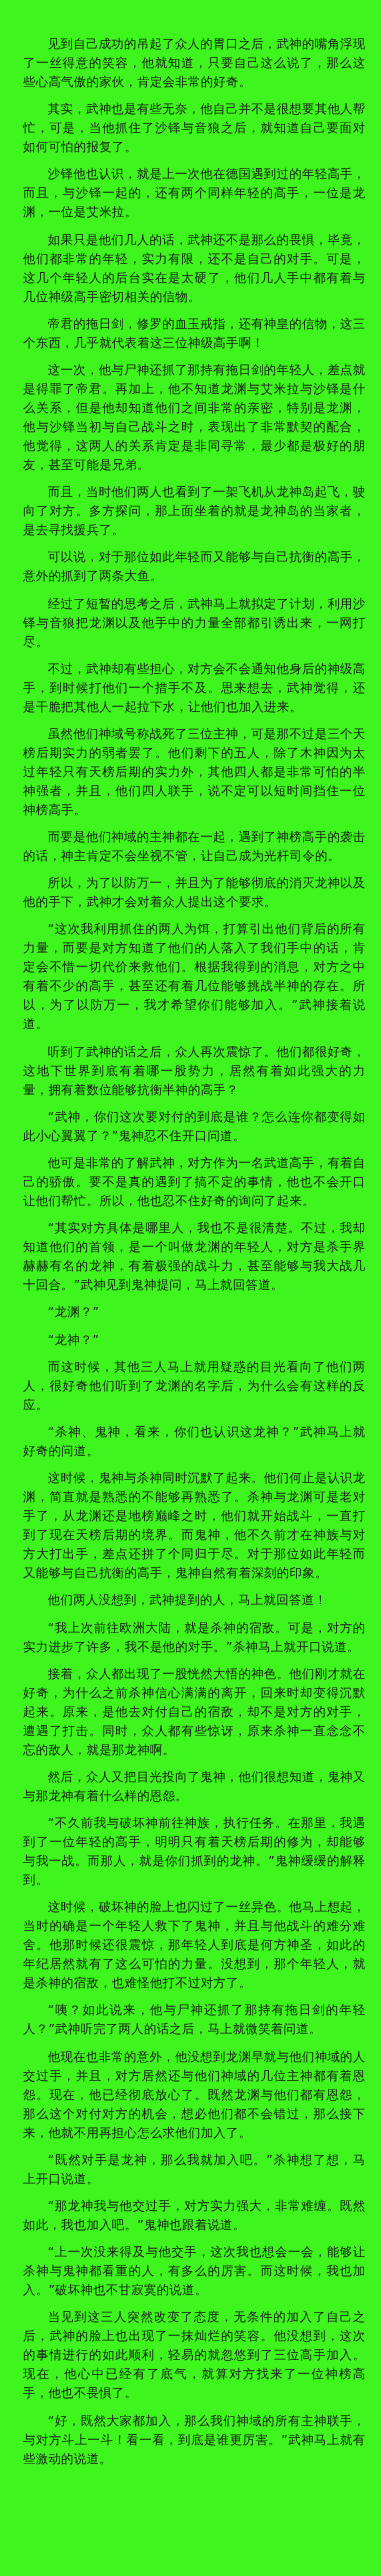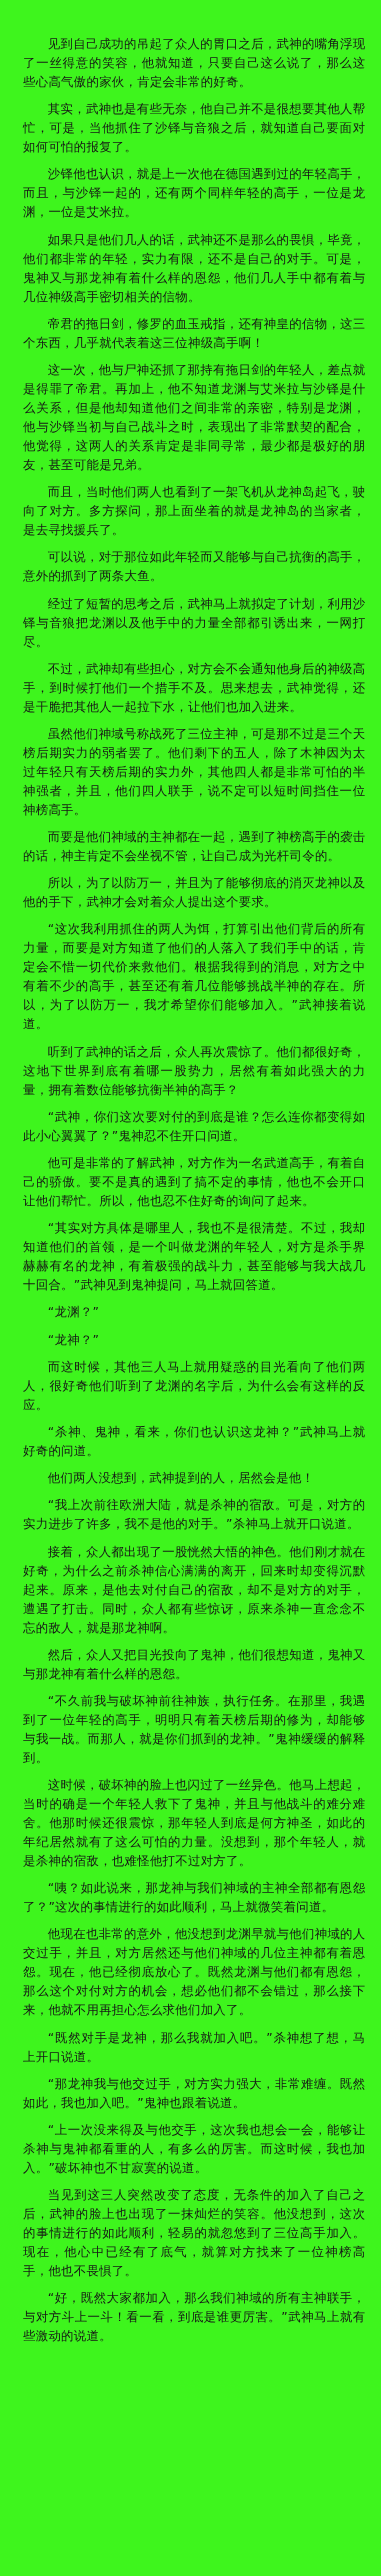--- a/index.html
+++ b/index.html
@@ -32,46 +32,47 @@
   }
 </style>
 </head>
 <body>
 
 <main class="reader-page">
   <div>
       <p class="para">见到自己成功的吊起了众人的胃口之后，武神的嘴角浮现了一丝得意的笑容，他就知道，只要自己这么说了，那么这些心高气傲的家伙，肯定会非常的好奇。</p>
       <p class="para">其实，武神也是有些无奈，他自己并不是很想要其他人帮忙，可是，当他抓住了沙铎与音狼之后，就知道自己要面对如何可怕的报复了。</p>
       <p class="para">沙铎他也认识，就是上一次他在德国遇到过的年轻高手，而且，与沙铎一起的，还有两个同样年轻的高手，一位是龙渊，一位是艾米拉。</p>
-      <p class="para">如果只是他们几人的话，武神还不是那么的畏惧，毕竟，他们都非常的年轻，实力有限，还不是自己的对手。可是，鬼神又与那龙神有着什么样的恩怨，他们几人手中都有着与几位神级高手密切相关的信物。</p>
+      <p class="para">如果只是他们几人的话，武神还不是那么的畏惧，毕竟，他们都非常的年轻，实力有限，还不是自己的对手。可是，这几个年轻人的后台实在是太硬了，他们几人手中都有着与几位神级高手密切相关的信物。</p>
       <p class="para">帝君的拖日剑，修罗的血玉戒指，还有神皇的信物，这三个东西，几乎就代表着这三位神级高手啊！</p>
       <p class="para">这一次，他与尸神还抓了那持有拖日剑的年轻人，差点就是得罪了帝君。再加上，他不知道龙渊与艾米拉与沙铎是什么关系，但是他却知道他们之间非常的亲密，特别是龙渊，他与沙铎当初与自己战斗之时，表现出了非常默契的配合，他觉得，这两人的关系肯定是非同寻常，最少都是极好的朋友，甚至可能是兄弟。</p>
       <p class="para">而且，当时他们两人也看到了一架飞机从龙神岛起飞，驶向了对方。多方探问，那上面坐着的就是龙神岛的当家者，是去寻找援兵了。</p>
       <p class="para">可以说，对于那位如此年轻而又能够与自己抗衡的高手，意外的抓到了两条大鱼。</p>
       <p class="para">经过了短暂的思考之后，武神马上就拟定了计划，利用沙铎与音狼把龙渊以及他手中的力量全部都引诱出来，一网打尽。</p>
       <p class="para">不过，武神却有些担心，对方会不会通知他身后的神级高手，到时候打他们一个措手不及。思来想去，武神觉得，还是干脆把其他人一起拉下水，让他们也加入进来。</p>
       <p class="para">虽然他们神域号称战死了三位主神，可是那不过是三个天榜后期实力的弱者罢了。他们剩下的五人，除了木神因为太过年轻只有天榜后期的实力外，其他四人都是非常可怕的半神强者，并且，他们四人联手，说不定可以短时间挡住一位神榜高手。</p>
       <p class="para">而要是他们神域的主神都在一起，遇到了神榜高手的袭击的话，神主肯定不会坐视不管，让自己成为光杆司令的。</p>
       <p class="para">所以，为了以防万一，并且为了能够彻底的消灭龙神以及他的手下，武神才会对着众人提出这个要求。</p>
       <p class="para">“这次我利用抓住的两人为饵，打算引出他们背后的所有力量，而要是对方知道了他们的人落入了我们手中的话，肯定会不惜一切代价来救他们。根据我得到的消息，对方之中有着不少的高手，甚至还有着几位能够挑战半神的存在。所以，为了以防万一，我才希望你们能够加入。”武神接着说道。</p>
       <p class="para">听到了武神的话之后，众人再次震惊了。他们都很好奇，这地下世界到底有着哪一股势力，居然有着如此强大的力量，拥有着数位能够抗衡半神的高手？</p>
       <p class="para">“武神，你们这次要对付的到底是谁？怎么连你都变得如此小心翼翼了？”鬼神忍不住开口问道。</p>
       <p class="para">他可是非常的了解武神，对方作为一名武道高手，有着自己的骄傲。要不是真的遇到了搞不定的事情，他也不会开口让他们帮忙。所以，他也忍不住好奇的询问了起来。</p>
       <p class="para">“其实对方具体是哪里人，我也不是很清楚。不过，我却知道他们的首领，是一个叫做龙渊的年轻人，对方是杀手界赫赫有名的龙神，有着极强的战斗力，甚至能够与我大战几十回合。”武神见到鬼神提问，马上就回答道。</p>
       <p class="para">“龙渊？”</p>
       <p class="para">“龙神？”</p>
       <p class="para">而这时候，其他三人马上就用疑惑的目光看向了他们两人，很好奇他们听到了龙渊的名字后，为什么会有这样的反应。</p>
       <p class="para">“杀神、鬼神，看来，你们也认识这龙神？”武神马上就好奇的问道。</p>
-      <p class="para">他们两人没想到，武神提到的人，居然会是他！</p>
+      <p class="para">这时候，鬼神与杀神同时沉默了起来。他们何止是认识龙渊，简直就是熟悉的不能够再熟悉了。杀神与龙渊可是老对手了，从龙渊还是地榜巅峰之时，他们就开始战斗，一直打到了现在天榜后期的境界。而鬼神，他不久前才在神族与对方大打出手，差点还拼了个同归于尽。对于那位如此年轻而又能够与自己抗衡的高手，鬼神自然有着深刻的印象。</p>
+      <p class="para">他们两人没想到，武神提到的人，马上就回答道！</p>
       <p class="para">“我上次前往欧洲大陆，就是杀神的宿敌。可是，对方的实力进步了许多，我不是他的对手。”杀神马上就开口说道。</p>
       <p class="para">接着，众人都出现了一股恍然大悟的神色。他们刚才就在好奇，为什么之前杀神信心满满的离开，回来时却变得沉默起来。原来，是他去对付自己的宿敌，却不是对方的对手，遭遇了打击。同时，众人都有些惊讶，原来杀神一直念念不忘的敌人，就是那龙神啊。</p>
       <p class="para">然后，众人又把目光投向了鬼神，他们很想知道，鬼神又与那龙神有着什么样的恩怨。</p>
       <p class="para">“不久前我与破坏神前往神族，执行任务。在那里，我遇到了一位年轻的高手，明明只有着天榜后期的修为，却能够与我一战。而那人，就是你们抓到的龙神。”鬼神缓缓的解释到。</p>
       <p class="para">这时候，破坏神的脸上也闪过了一丝异色。他马上想起，当时的确是一个年轻人救下了鬼神，并且与他战斗的难分难舍。他那时候还很震惊，那年轻人到底是何方神圣，如此的年纪居然就有了这么可怕的力量。没想到，那个年轻人，就是杀神的宿敌，也难怪他打不过对方了。</p>
-      <p class="para">“咦？如此说来，那龙神与我们神域的主神全部都有恩怨了？”这次的事情进行的如此顺利，马上就微笑着问道。</p>
+      <p class="para">“咦？如此说来，他与尸神还抓了那持有拖日剑的年轻人？”武神听完了两人的话之后，马上就微笑着问道。</p>
       <p class="para">他现在也非常的意外，他没想到龙渊早就与他们神域的人交过手，并且，对方居然还与他们神域的几位主神都有着恩怨。现在，他已经彻底放心了。既然龙渊与他们都有恩怨，那么这个对付对方的机会，想必他们都不会错过，那么接下来，他就不用再担心怎么求他们加入了。</p>
       <p class="para">“既然对手是龙神，那么我就加入吧。”杀神想了想，马上开口说道。</p>
       <p class="para">“那龙神我与他交过手，对方实力强大，非常难缠。既然如此，我也加入吧。”鬼神也跟着说道。</p>
       <p class="para">“上一次没来得及与他交手，这次我也想会一会，能够让杀神与鬼神都看重的人，有多么的厉害。而这时候，我也加入。”破坏神也不甘寂寞的说道。</p>
       <p class="para">当见到这三人突然改变了态度，无条件的加入了自己之后，武神的脸上也出现了一抹灿烂的笑容。他没想到，这次的事情进行的如此顺利，轻易的就忽悠到了三位高手加入。现在，他心中已经有了底气，就算对方找来了一位神榜高手，他也不畏惧了。</p>
       <p class="para">“好，既然大家都加入，那么我们神域的所有主神联手，与对方斗上一斗！看一看，到底是谁更厉害。”武神马上就有些激动的说道。</p>
     </div>
 </main>
 
 

